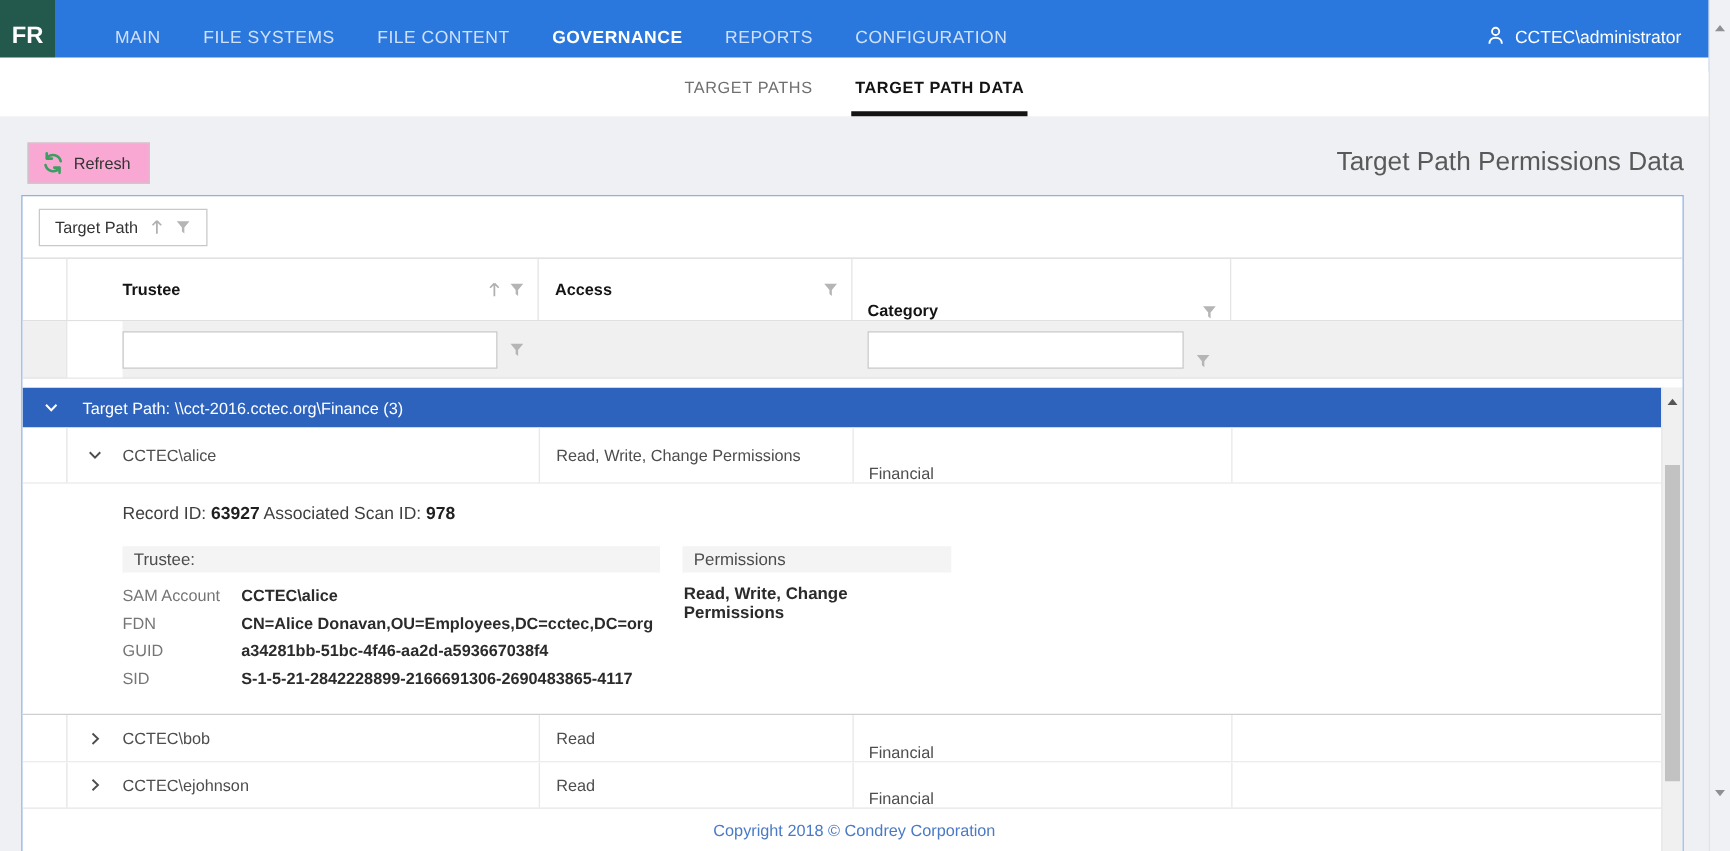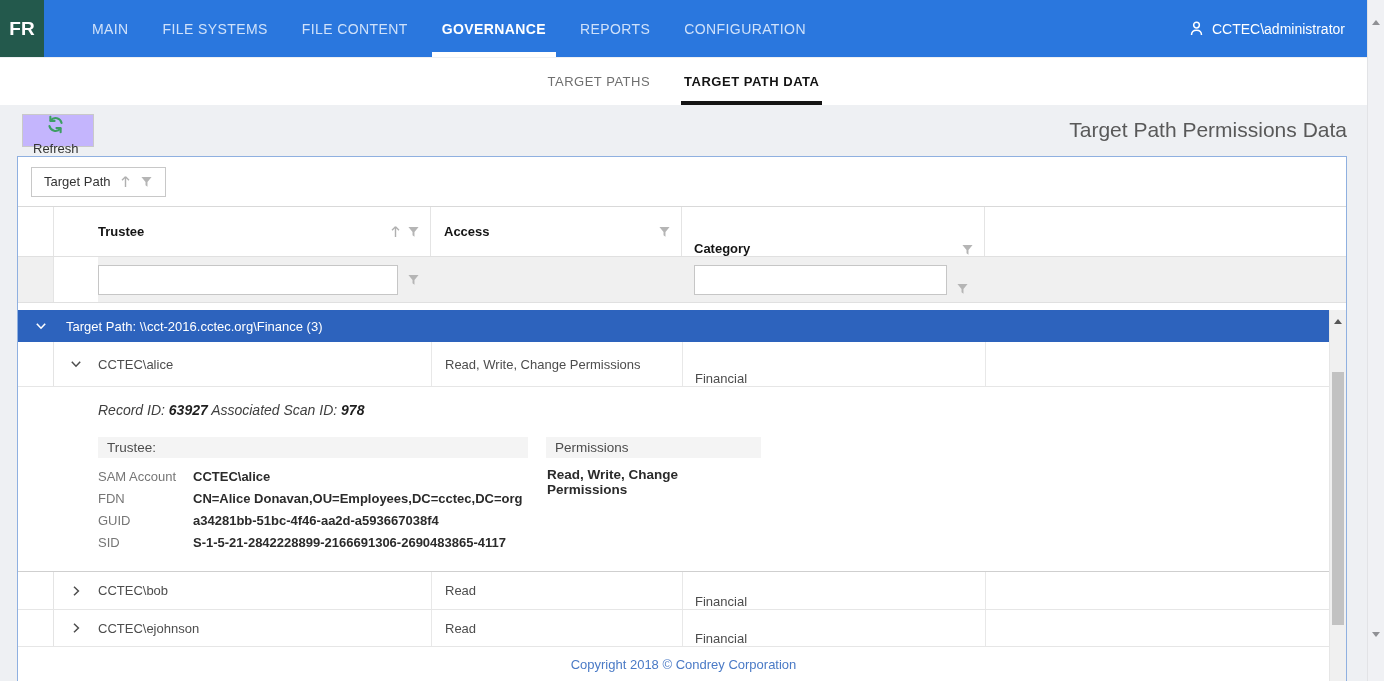--- a/index.html
+++ b/index.html
@@ -9,28 +9,28 @@
   
   .topnav { position:absolute; left:0; top:0; width:1367px; height:57px; background:#2a77de; display:flex; align-items:center; }
   .logo { width:44px; height:57px; background:#23594c; color:#fff; font-weight:bold; font-size:19px; display:flex; align-items:center; justify-content:center; flex:none; }
   .menu { display:flex; gap:34px; margin-left:48px; height:100%; align-items:center; }
   .menu-item { color:#cfe1fa; font-size:14px; letter-spacing:.4px; position:relative; height:100%; display:flex; align-items:center; cursor:pointer; white-space:nowrap; }
   .menu-item.active { color:#fff; font-weight:bold; }
   .menu-item.active::after { content:""; position:absolute; left:-10px; right:-10px; bottom:0; height:5px; background:#fff; }
   .user { margin-left:auto; margin-right:22px; display:flex; align-items:flex-end; gap:7px; color:#fff; font-size:14px; cursor:pointer; }
 
   
-  .subnav { position:absolute; left:0; top:58px; width:1367px; height:47px; background:#fff; display:flex; justify-content:center; gap:28px; }
+  .subnav { position:absolute; left:0; top:46px; width:1367px; height:47px; background:#fff; display:flex; justify-content:center; gap:28px; }
   .tab { position:relative; font-size:13px; letter-spacing:.5px; color:#6f6f6f; display:flex; align-items:center; padding:0 3px; cursor:pointer; }
   .tab.active { color:#141414; font-weight:bold; }
   .tab.active::after { content:""; position:absolute; left:0; right:0; bottom:0; height:4px; background:#141414; }
 
   
   .toolbar { position:absolute; left:0; top:104px; width:1367px; height:52px; display:flex; align-items:center; }
-  .refresh-btn { margin-left:22px; height:33px; padding:0 14px 0 10px; background:#c4b5fd; border:1px solid #c9c9c9; display:flex; align-items:center; gap:7px; font-size:13px; color:#333; cursor:pointer;flex-direction:column; }
+  .refresh-btn { margin-left:22px; height:33px; padding:0 14px 0 10px; background:#f9a8d4; border:1px solid #c9c9c9; display:flex; align-items:center; gap:7px; font-size:13px; color:#333; cursor:pointer; }
   .page-title { margin-left:auto; margin-right:20px; font-size:21px; color:#595959; }
 
   
   .panel { position:absolute; left:17px; top:156px; width:1330px; height:547px; background:#fff; border:1px solid #8fb0e0; display:flex; flex-direction:column; overflow:hidden; }
   .groupbar { height:50px; flex:none; border-bottom:1px solid #d9d9d9; display:flex; align-items:center; padding-left:13px; }
   .chip { height:30px; border:1px solid #c8c8c8; background:#fff; display:flex; align-items:center; padding:0 12px; gap:9px; font-size:13px; color:#333; cursor:pointer; }
 
   .hdr-row { height:50px; flex:none; display:flex; border-bottom:1px solid #e0e0e0; align-items:stretch; font-size:13px; }
   .filter-row { height:46px; flex:none; display:flex; border-bottom:1px solid #e0e0e0; background:#f0f0f0; align-items:center; }
   .col-gutter { width:36px; flex:none; border-right:1px solid #e4e4e4; }
@@ -54,21 +54,21 @@
 
   .group-row { height:32px; flex:none; background:#2d63bd; color:#fff; display:flex; align-items:center; padding-left:16px; gap:18px; font-size:13px; cursor:pointer; }
   .data-row { flex:none; display:flex; align-items:stretch; border-bottom:1px solid #e6e6e6; font-size:13px; color:#4d4d4d; background:#fff; }
   .data-row .col-access, .data-row .col-category, .data-row .col-rest { border-left:1px solid #e8e8e8; }
   .row-h45 { height:45px; } .row-h38 { height:38px; } .row-h37 { height:37px; }
   .chev { display:flex; cursor:pointer; color:#4d4d4d; }
   .chev.white { color:#fff; }
 
   
   .detail { flex:none; background:#fff; border-bottom:1px solid #cfcfcf; padding:15px 0 18px 80px; }
-  .record-line { font-size:14px; color:#3f3f3f; margin-bottom:19px;font-style:italic; }
+  .record-line { font-size:14px; color:#3f3f3f; margin-bottom:19px; }
   .record-line b { color:#1f1f1f; }
   .detail-cols { display:flex; gap:18px; }
   .trustee-block { width:430px; flex:none; }
   .perm-block { width:215px; flex:none; }
   .sec-strip { background:#f4f4f4; font-size:13.5px; color:#4c4c4c; padding:3px 9px; }
   .fields { margin-top:7px; }
   .field { display:flex; align-items:center; height:22px; }
   .f-label { width:95px; flex:none; font-size:13px; color:#767676; }
   .f-value { font-size:13px; font-weight:bold; color:#2b2b2b; white-space:nowrap; }
   .perm-value { margin-top:9px; padding-left:1px; font-size:13.5px; font-weight:bold; color:#2b2b2b; }

